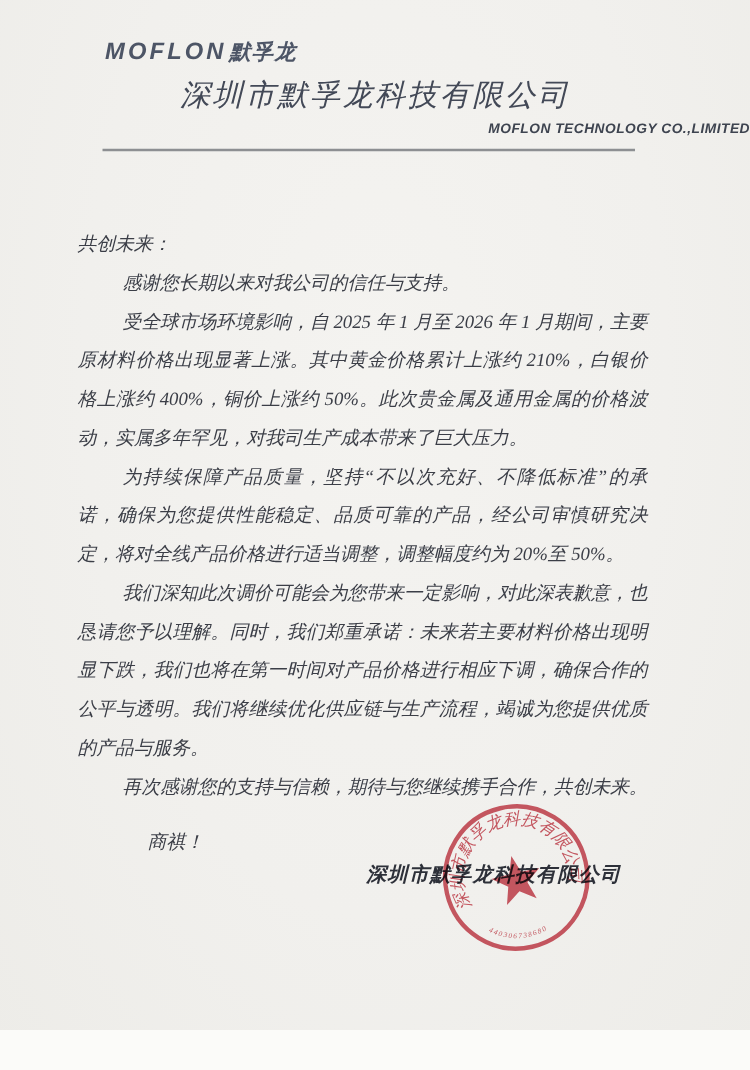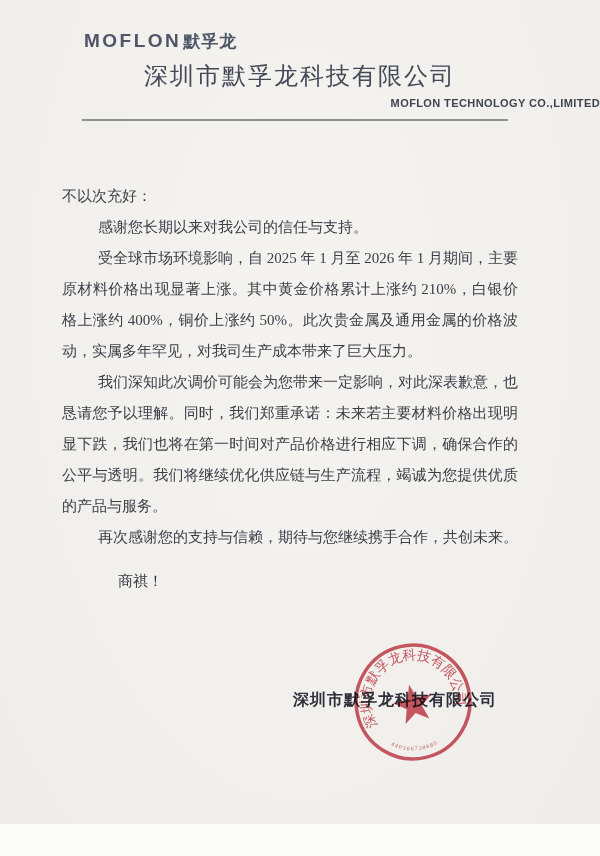--- a/index.html
+++ b/index.html
@@ -6,20 +6,21 @@
   body{
     width:600px;height:856px;
     background:#e9e8e5;
     font-family:"Liberation Serif","DejaVu Serif",serif;
     overflow:hidden;
   }
   .page{
     position:relative;width:600px;height:856px;
     background:radial-gradient(ellipse at 50% 35%, #f4f3f0 0%, #f1f0ed 55%, #edecE8 100%);
     color:#3b3e47;
+    font-style:italic;
   }
   .scan-strip-bottom{
     position:absolute;left:0;bottom:0;width:600px;height:32px;
     background:#fbfbf9;
   }
   
   .logo{
     position:absolute;left:84px;top:30px;
     font-family:"Liberation Sans","DejaVu Sans",sans-serif;
     font-weight:bold;color:#4d5566;white-space:nowrap;
@@ -83,23 +84,24 @@
 
   <div class="logo">
     <span class="latin">MOFLON</span><span class="cjk">默孚龙</span>
   </div>
   <div class="company-cn">深圳市默孚龙科技有限公司</div>
   <div class="company-en">MOFLON TECHNOLOGY CO.,LIMITED</div>
   <div class="divider"></div>
 
 
   <main class="letter-body">
-    <p class="salutation">不以次充好：</p>
+    <p class="salutation">共创未来：</p>
     <p class="para">感谢您长期以来对我公司的信任与支持。</p>
     <p class="para">受全球市场环境影响，自 2025 年 1 月至 2026 年 1 月期间，主要原材料价格出现显著上涨。其中黄金价格累计上涨约 210%，白银价格上涨约 400%，铜价上涨约 50%。此次贵金属及通用金属的价格波动，实属多年罕见，对我司生产成本带来了巨大压力。</p>
+    <p class="para">为持续保障产品质量，坚持“不以次充好、不降低标准”的承诺，确保为您提供性能稳定、品质可靠的产品，经公司审慎研究决定，将对全线产品价格进行适当调整，调整幅度约为 20%至 50%。</p>
     <p class="para">我们深知此次调价可能会为您带来一定影响，对此深表歉意，也恳请您予以理解。同时，我们郑重承诺：未来若主要材料价格出现明显下跌，我们也将在第一时间对产品价格进行相应下调，确保合作的公平与透明。我们将继续优化供应链与生产流程，竭诚为您提供优质的产品与服务。</p>
     <p class="para">再次感谢您的支持与信赖，期待与您继续携手合作，共创未来。</p>
     <p class="closing-2">商祺！</p>
   </main>
 
   <div class="signature">
     <div class="sig-company">深圳市默孚龙科技有限公司</div>
   </div>
 
   <svg class="stamp" viewBox="0 0 118 118" xmlns="http://www.w3.org/2000/svg">

